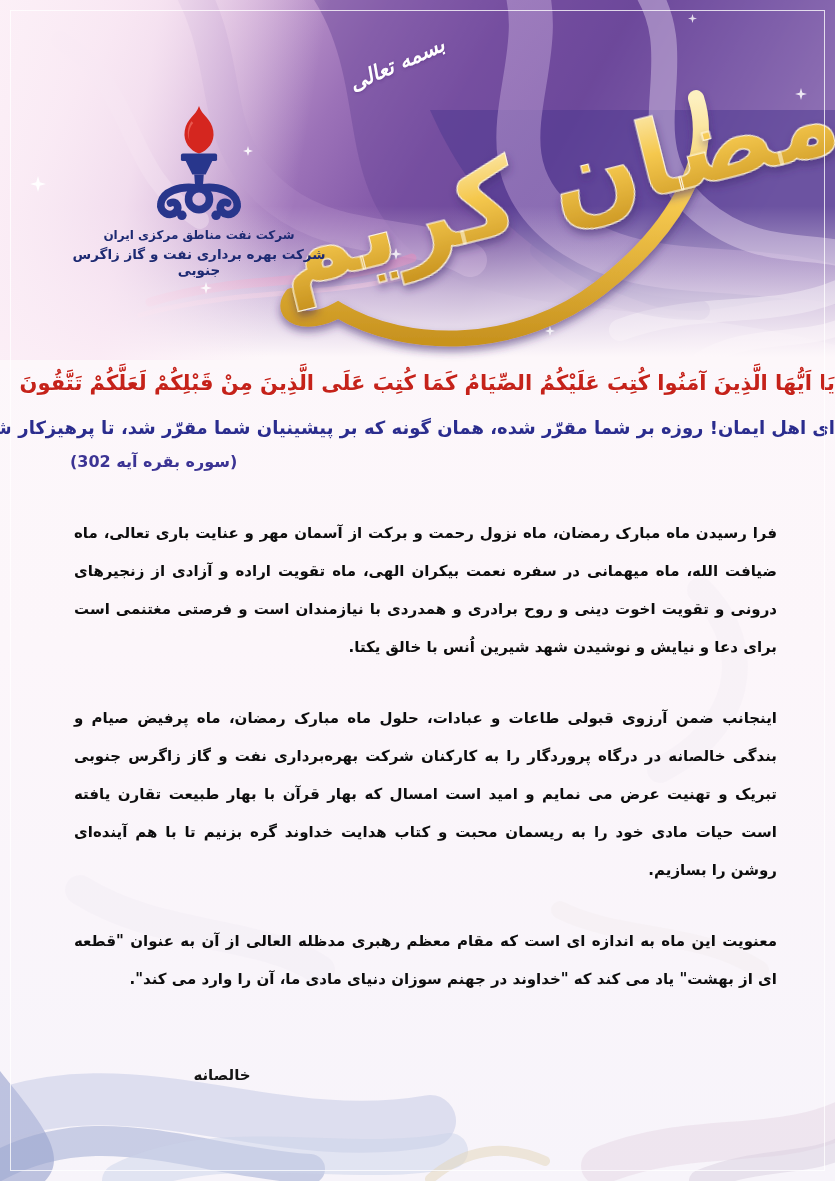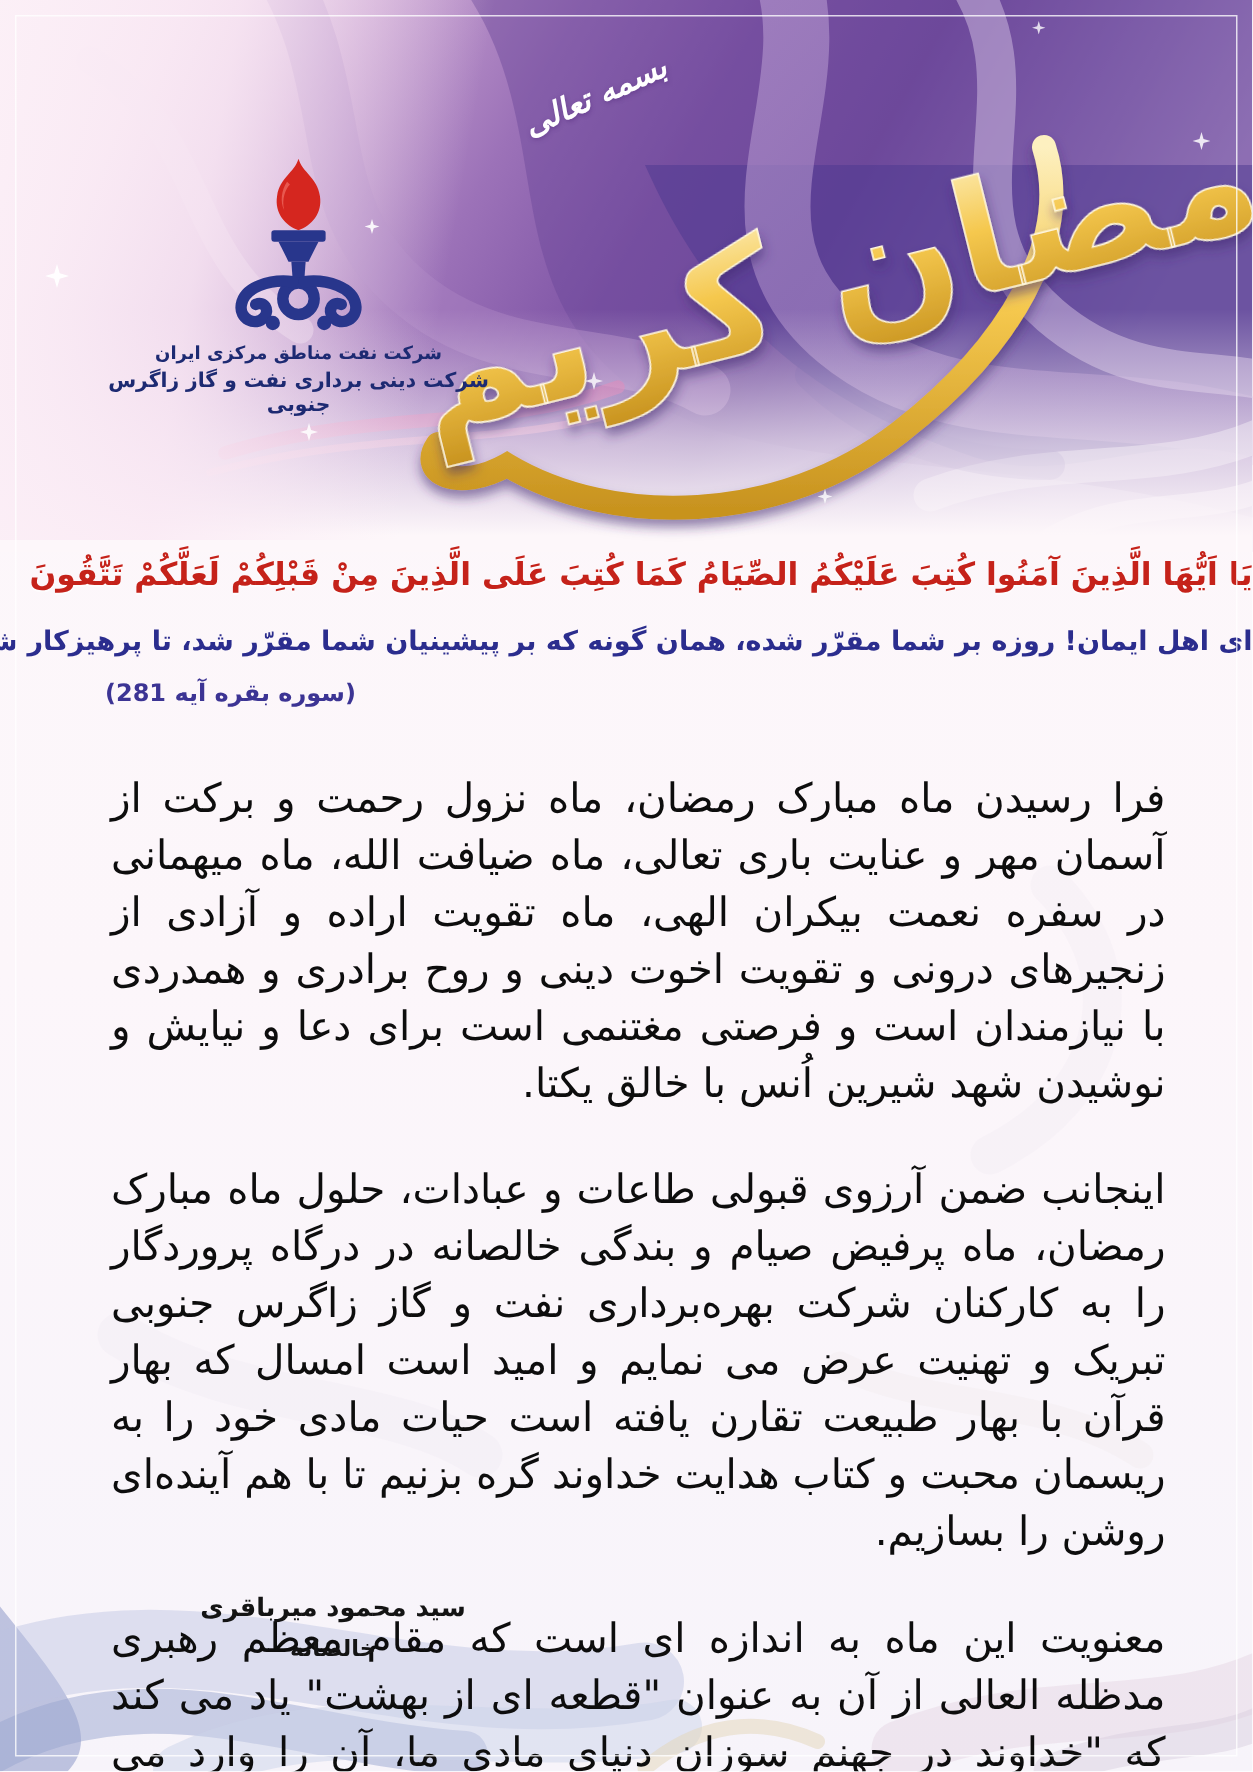--- a/index.html
+++ b/index.html
@@ -63,21 +63,21 @@
     font-size:16px; font-weight:bold; color:#3c3494; direction:rtl;
   }
 
   
   .body-text{
     position:absolute; top:514px; right:58px; left:58px; z-index:5;
     direction:rtl; text-align:justify;
   }
   .body-text p{
     margin:0 0 33px 16px;
-    font-size:27px; font-weight:normal; color:#0d0d0d; line-height:38px;
+    font-size:15px; font-weight:bold; color:#0d0d0d; line-height:38px;
   }
 
   
   .signature{
     position:absolute; top:1060px; left:116px; width:212px; z-index:5;
     text-align:center; color:#141414;
   }
   .sig-name{font-size:17px; font-weight:bold; line-height:24px;}
   .sig-title{font-size:15px; font-weight:bold; line-height:24px; margin-top:3px;}
 
@@ -150,21 +150,21 @@
       <rect x="31" y="52" width="38" height="8" rx="2" fill="#28368c"></rect>
       <path d="M36,60 L64,60 L57,74 L43,74 Z" fill="#28368c"></path>
       <path d="M45,74 L55,74 L54,88 L46,88 Z" fill="#28368c"></path>
       <circle cx="50" cy="100" r="11" fill="none" stroke="#28368c" stroke-width="8"></circle>
       <path d="M46,88 C30,86 12,92 10,104 C8,114 20,120 26,113 C30,108 26,101 20,104" fill="none" stroke="#28368c" stroke-width="8" stroke-linecap="round"></path>
       <path d="M54,88 C70,86 88,92 90,104 C92,114 80,120 74,113 C70,108 74,101 80,104" fill="none" stroke="#28368c" stroke-width="8" stroke-linecap="round"></path>
       <circle cx="32" cy="117" r="5" fill="#28368c"></circle>
       <circle cx="68" cy="117" r="5" fill="#28368c"></circle>
     </svg>
     <div class="org-line1">شرکت نفت مناطق مرکزی ایران</div>
-    <div class="org-line2">شرکت دینی برداری نفت و گاز زاگرس جنوبی</div>
+    <div class="org-line2">شرکت بهره برداری نفت و گاز زاگرس جنوبی</div>
   </div>
 
   <svg class="spark" style="left:30px;top:176px" width="16" height="16" viewBox="0 0 14 14">
       <path d="M7 0 L8.6 5.4 L14 7 L8.6 8.6 L7 14 L5.4 8.6 L0 7 L5.4 5.4 Z" fill="#ffffff" opacity=".95"></path>
     </svg>
   <svg class="spark" style="left:243px;top:146px" width="10" height="10" viewBox="0 0 14 14">
       <path d="M7 0 L8.6 5.4 L14 7 L8.6 8.6 L7 14 L5.4 8.6 L0 7 L5.4 5.4 Z" fill="#ffffff" opacity=".9"></path>
     </svg>
   <svg class="spark" style="left:200px;top:282px" width="12" height="12" viewBox="0 0 14 14">
       <path d="M7 0 L8.6 5.4 L14 7 L8.6 8.6 L7 14 L5.4 8.6 L0 7 L5.4 5.4 Z" fill="#ffffff" opacity=".85"></path>
@@ -179,30 +179,29 @@
       <path d="M7 0 L8.6 5.4 L14 7 L8.6 8.6 L7 14 L5.4 8.6 L0 7 L5.4 5.4 Z" fill="#ffffff" opacity=".85"></path>
     </svg>
   <svg class="spark" style="left:688px;top:14px" width="9" height="9" viewBox="0 0 14 14">
       <path d="M7 0 L8.6 5.4 L14 7 L8.6 8.6 L7 14 L5.4 8.6 L0 7 L5.4 5.4 Z" fill="#ffffff" opacity=".8"></path>
     </svg>
 
   <div class="frame"></div>
 
   <div class="verse-red">یَا اَیُّهَا الَّذِینَ آمَنُوا کُتِبَ عَلَیْکُمُ الصِّیَامُ کَمَا کُتِبَ عَلَی الَّذِینَ مِنْ قَبْلِکُمْ لَعَلَّکُمْ تَتَّقُونَ</div>
   <div class="verse-blue">ای اهل ایمان! روزه بر شما مقرّر شده، همان گونه که بر پیشینیان شما مقرّر شد، تا پرهیزکار شوید.</div>
-  <div class="verse-src">(سوره بقره آیه 281)</div>
+  <div class="verse-src">(سوره بقره آیه 302)</div>
 
   <div class="body-text">
     <p>فرا رسیدن ماه مبارک رمضان، ماه نزول رحمت و برکت از آسمان مهر و عنایت باری تعالی، ماه ضیافت الله، ماه میهمانی در سفره نعمت بیکران الهی، ماه تقویت اراده و آزادی از زنجیرهای درونی و تقویت اخوت دینی و روح برادری و همدردی با نیازمندان است و فرصتی مغتنمی است برای دعا و نیایش و نوشیدن شهد شیرین اُنس با خالق یکتا.</p>
     <p>اینجانب ضمن آرزوی قبولی طاعات و عبادات، حلول ماه مبارک رمضان، ماه پرفیض صیام و بندگی خالصانه در درگاه پروردگار را به کارکنان شرکت بهره‌برداری نفت و گاز زاگرس جنوبی تبریک و تهنیت عرض می نمایم و امید است امسال که بهار قرآن با بهار طبیعت تقارن یافته است حیات مادی خود را به ریسمان محبت و کتاب هدایت خداوند گره بزنیم تا با هم آینده‌ای روشن را بسازیم.</p>
     <p>معنویت این ماه به اندازه ای است که مقام معظم رهبری مدظله العالی از آن به عنوان "قطعه ای از بهشت" یاد می کند که "خداوند در جهنم سوزان دنیای مادی ما، آن را وارد می کند".</p>
   </div>
 
   <div class="signature">
-    <div class="sig-name">سید محمود میرباقری</div>
     <div class="sig-title">خالصانه</div>
   </div>
 
   <svg class="mid-art" width="835" height="560" viewBox="0 0 835 560">
     <path d="M700,120 C760,180 740,260 660,300" stroke="#9a8ab5" stroke-width="26" fill="none" opacity=".07" stroke-linecap="round"></path>
     <path d="M80,420 C160,470 260,460 320,500" stroke="#9a8ab5" stroke-width="30" fill="none" opacity=".07" stroke-linecap="round"></path>
     <path d="M560,440 C620,470 700,460 760,500" stroke="#b3a68c" stroke-width="18" fill="none" opacity=".08" stroke-linecap="round"></path>
   </svg>
 
   <svg class="footer-art" width="835" height="240" viewBox="0 0 835 240">

